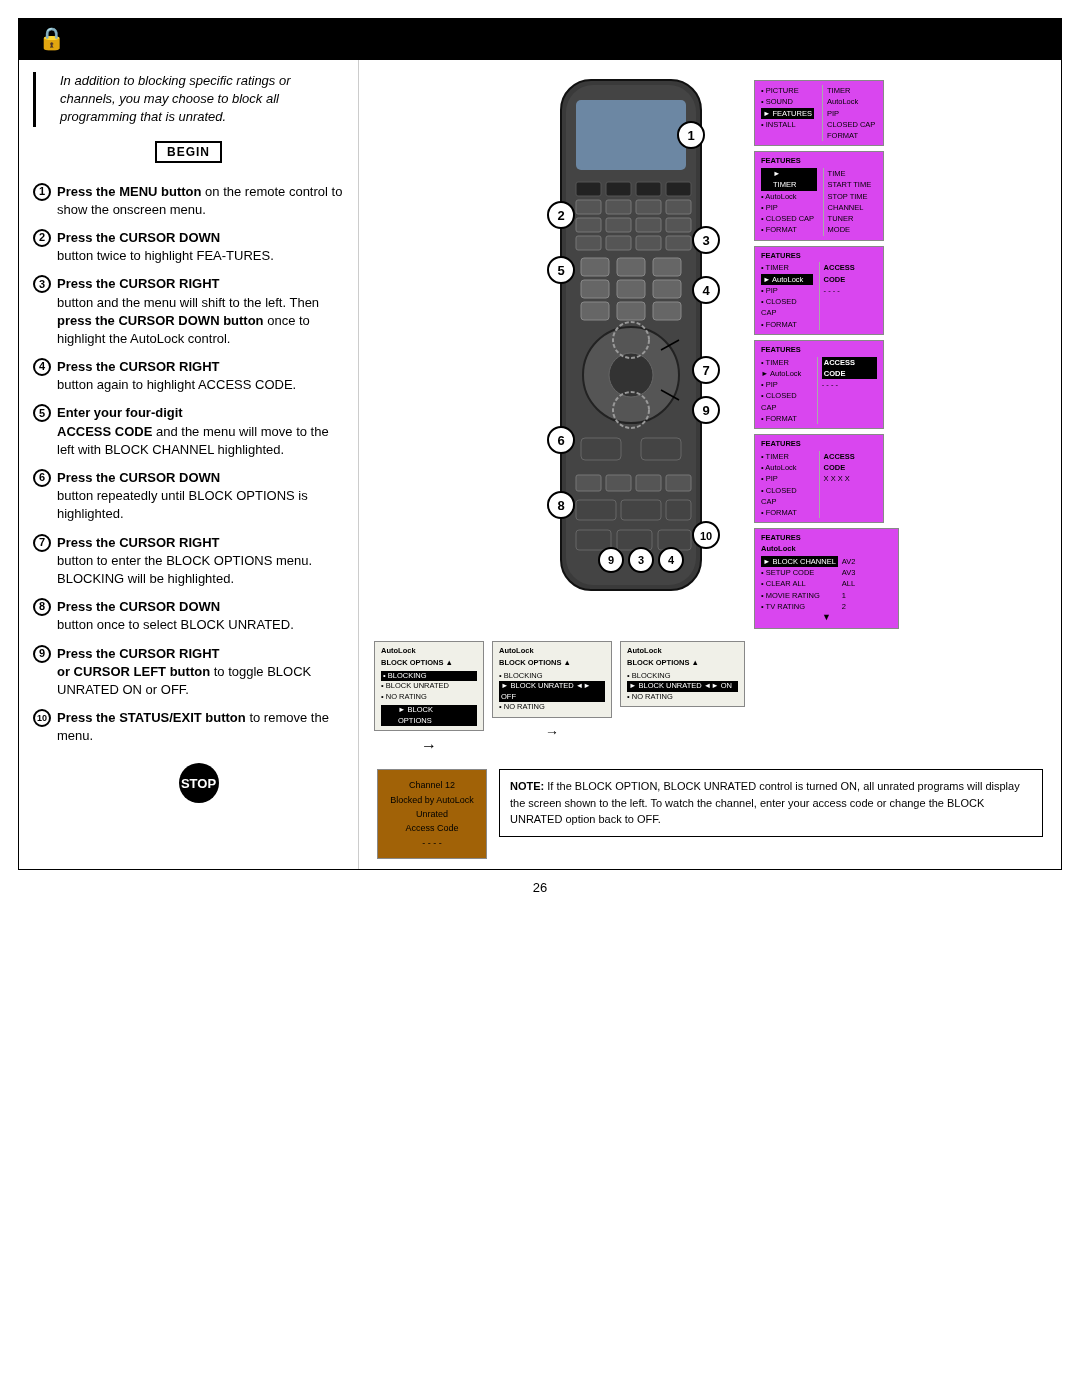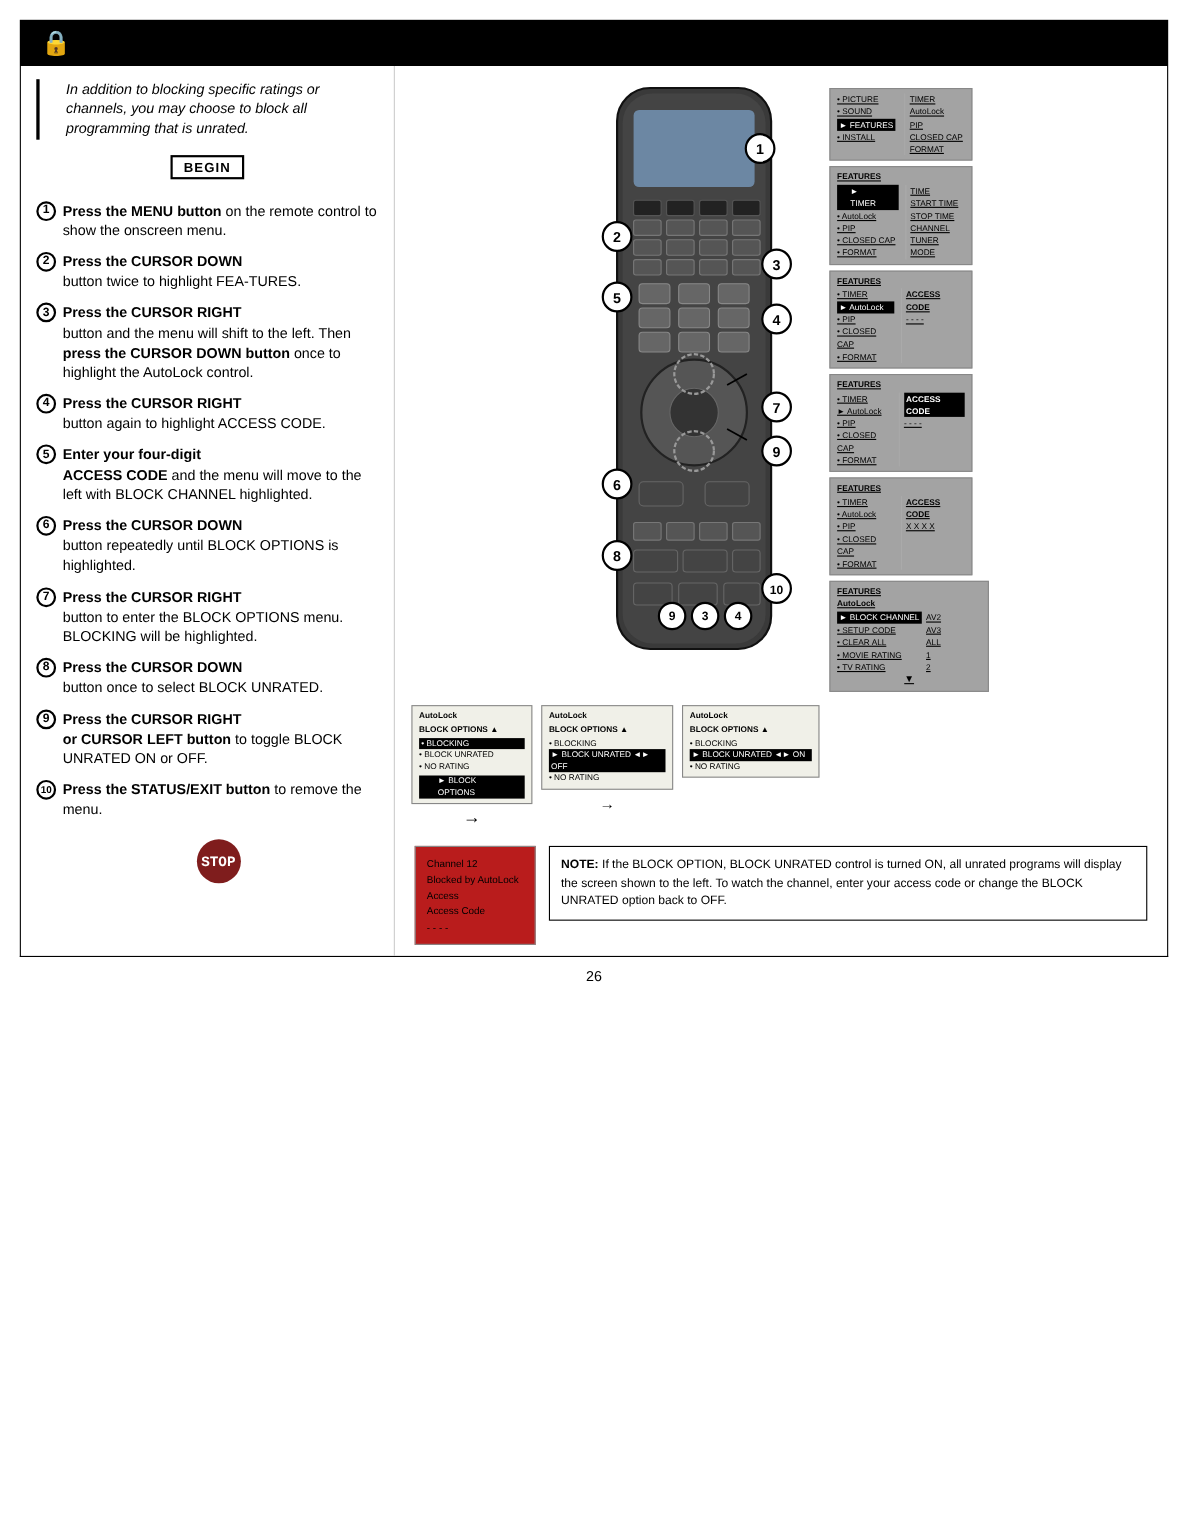--- a/index.html
+++ b/index.html
@@ -94,72 +94,70 @@
       flex: 1;
     }
     .step-text strong {
       font-weight: bold;
     }
 
     .stop-badge {
       display: inline-flex;
       align-items: center;
       justify-content: center;
-      background: #7f1d1d;
+      background: #000000;
       color: #fff;
       border-radius: 50%;
       width: 40px;
       height: 40px;
       font-weight: bold;
       font-size: 13px;
       margin-top: 8px;
       margin-left: 20px;
-      font-family: Liberation Mono, monospace;
     }
 
     
     .diagram-panel {
       flex: 1;
       padding: 10px;
       position: relative;
       display: flex;
       flex-direction: column;
       align-items: center;
     }
 
     .screen-panel {
-      background: #a3a3a3;
+      background: #d946ef;
       border: 1px solid #888;
       padding: 4px 6px;
       font-size: 8px;
       width: 130px;
       line-height: 1.3;
-      text-decoration: underline;
     }
 
     .bo-screen {
       background: #f0f0e8;
       border: 1px solid #888;
       padding: 4px 6px;
       font-size: 7.5px;
       width: 110px;
       line-height: 1.4;
     }
     .bo-screen .bo-title {
       font-weight: bold;
       margin-bottom: 2px;
     }
 
     .channel-blocked-screen {
-      background: #b91c1c;
+      background: #a16207;
       border: 1px solid #888;
       padding: 8px 10px;
       font-size: 9px;
       width: 110px;
-      text-align: left;
+      text-align: center;
       line-height: 1.6;
     }
 
     .note-box {
       flex: 1;
       border: 1px solid #000;
       padding: 8px 10px;
       font-size: 11px;
       line-height: 1.5;
     }
@@ -559,21 +557,21 @@
         </div>
       </div>
 
     </div>
 
     <div style="display:flex; gap:12px; margin-top:16px; padding:0 8px; width:100%; align-items:flex-start;">
 
       <div class="channel-blocked-screen">
         <div style="font-size:9px;">Channel 12</div>
         <div style="font-size:9px;">Blocked by AutoLock</div>
-        <div style="font-size:9px;">Access</div>
+        <div style="font-size:9px;">Unrated</div>
         <div style="font-size:9px;">Access Code</div>
         <div style="font-size:9px;">- - - -</div>
       </div>
 
       <div class="note-box">
         <span style="font-weight:bold;">NOTE:</span>
         <span>If the BLOCK OPTION, BLOCK UNRATED control is turned ON, all unrated programs will display the screen shown to the left. To watch the channel, enter your access code or change the BLOCK UNRATED option back to OFF.</span>
       </div>
 
     </div>

